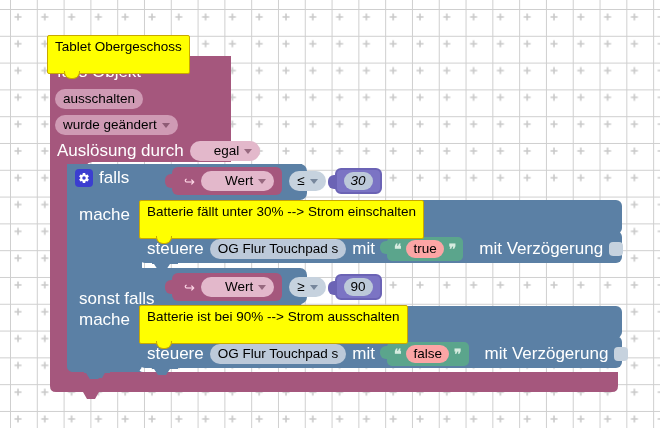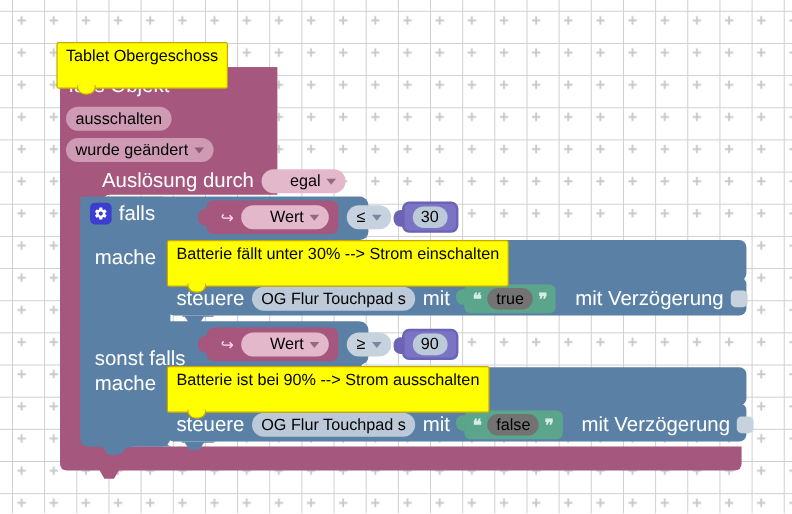--- a/index.html
+++ b/index.html
@@ -59,21 +59,21 @@
     padding: 1px 8px;
     font-size: 13.5px;
     line-height: 18px;
     white-space: nowrap;
     vertical-align: middle;
   }
   .pill-mauve  { background: #cf9ab4; color: #000; }
   .pill-rose   { background: #e3b8cb; color: #000; padding-left: 24px; }
   .pill-blue   { background: #bcc9d9; color: #000; }
   .pill-lgrey  { background: #c6d2de; color: #000; }
-  .pill-white  { background: #737373; color: #000; }
+  .pill-white  { background: #fca5a5; color: #000; }
 
   .lbl {
     color: #ffffff;
     font-size: 17px;
     line-height: 18px;
     white-space: nowrap;
     vertical-align: middle;
   }
 
   .caret {
@@ -161,21 +161,21 @@
     <span class="pill pill-mauve">ausschalten</span>
   </div>
 
   <div class="row" style="left:55px; top:115px;">
     <span class="pill pill-mauve">
       <span>wurde geändert</span>
       <i class="caret"></i>
     </span>
   </div>
 
-  <div class="row" style="left:57px; top:141px;margin-left:28px;">
+  <div class="row" style="left:57px; top:141px;">
     <span class="lbl">Auslösung durch</span>
     <span class="pill pill-rose">
       <span>egal</span>
       <i class="caret"></i>
     </span>
   </div>
 
   <svg width="660" height="428" style="position:absolute;inset:0;">
 
     <path d="
@@ -243,21 +243,21 @@
           <span>Wert</span>
           <i class="caret"></i>
         </span>
       </div>
 
       <span class="pill pill-lgrey" style="margin-left:7px;">
         <span>≤</span>
         <i class="caret caret-b"></i>
       </span>
 
-      <div style="position:relative; margin-left:9px; background:#7b74c4; border:2px solid #6b63b5; border-radius:6px; padding:2px 7px; display:flex; align-items:center;">
+      <div style="position:relative; margin-left:9px; background:#7b74c4; border:2px solid #6b63b5; border-radius:6px; padding:2px 7px; display:flex; align-items:center;font-style:italic;">
         <span style="position:absolute; left:-9px; top:5px; width:9px; height:14px; background:#6b63b5; border-radius:6px 0 0 6px;"></span>
         <span class="pill pill-blue" style="padding:0 7px;">30</span>
       </div>
     </div>
   </div>
 
   <div class="row" style="left:79px; top:206px;">
     <span class="lbl">mache</span>
   </div>
 

